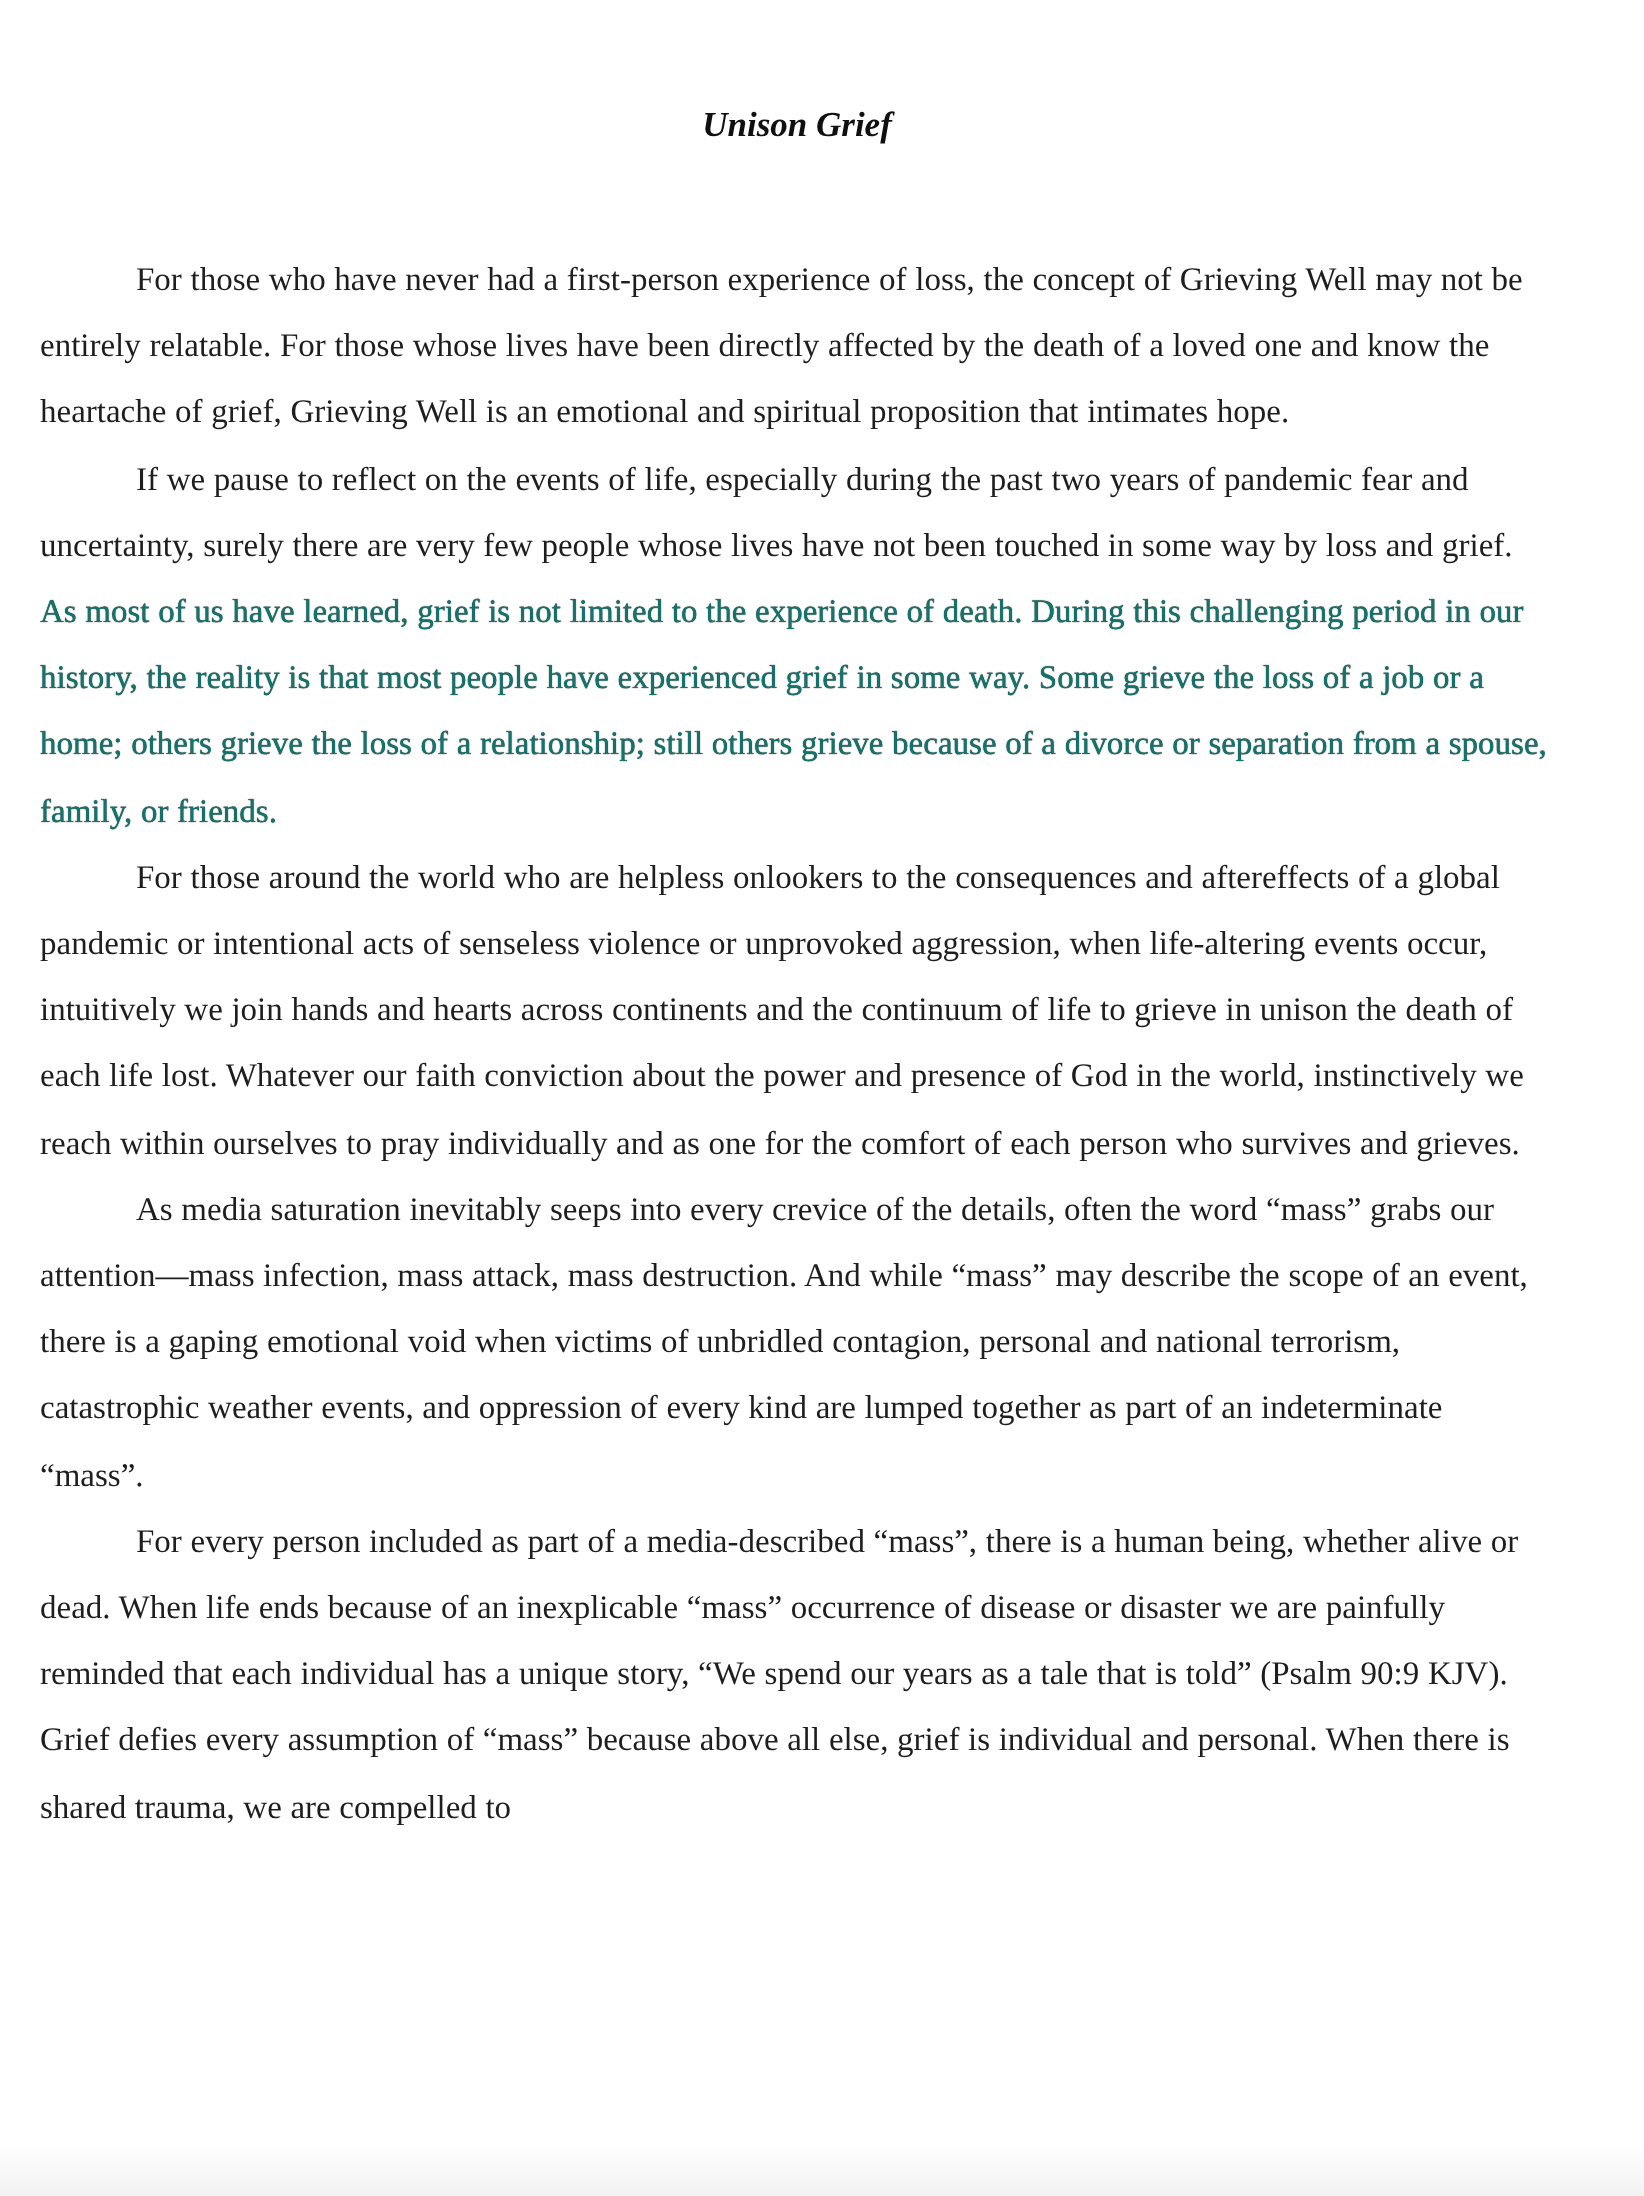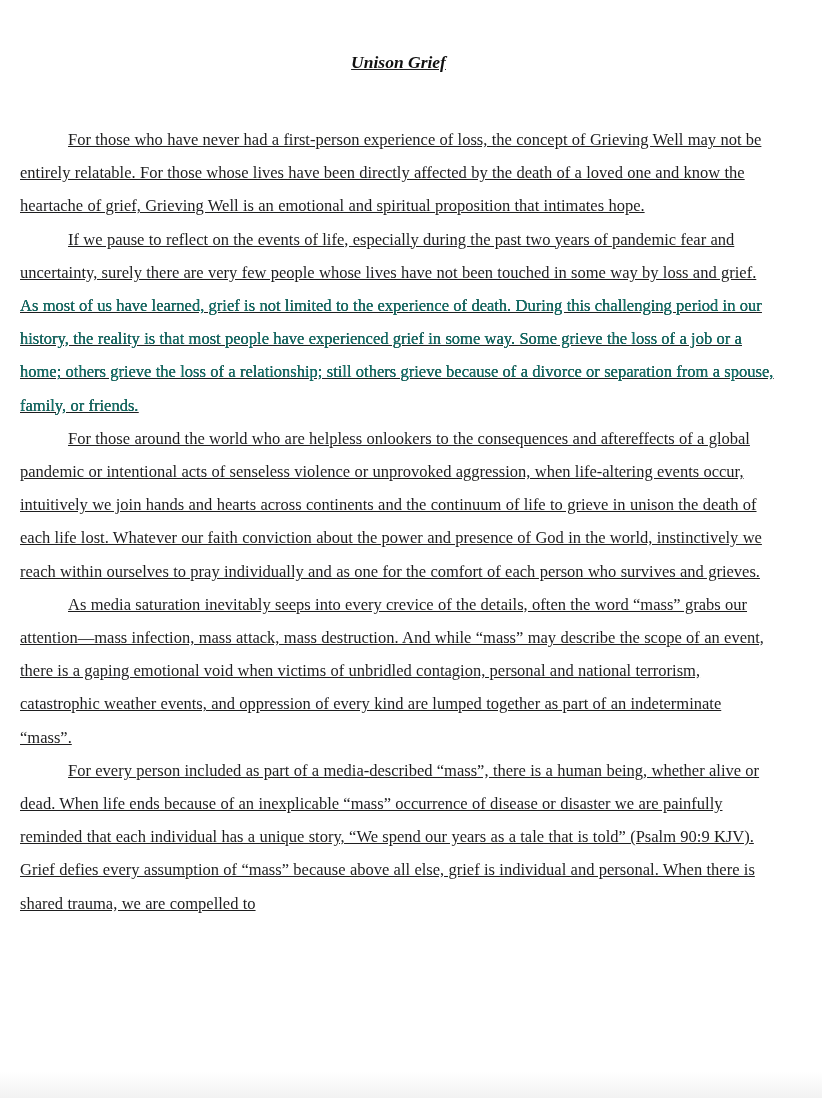--- a/index.html
+++ b/index.html
@@ -13,21 +13,20 @@
     background: #ffffff;
   }
   .page {
     position: relative;
     width: 822px;
     height: 1098px;
     background: #ffffff;
     font-family: "Liberation Serif", "DejaVu Serif", serif;
     color: #1e1e1f;
     box-sizing: border-box;
-    text-decoration: underline;
   }
   .doc-title {
     margin: 0 0 0 20px;
     padding-top: 50px;
     width: 757px;
     text-align: center;
     font-size: 17.5px;
     line-height: 24px;
     font-weight: bold;
     font-style: italic;

